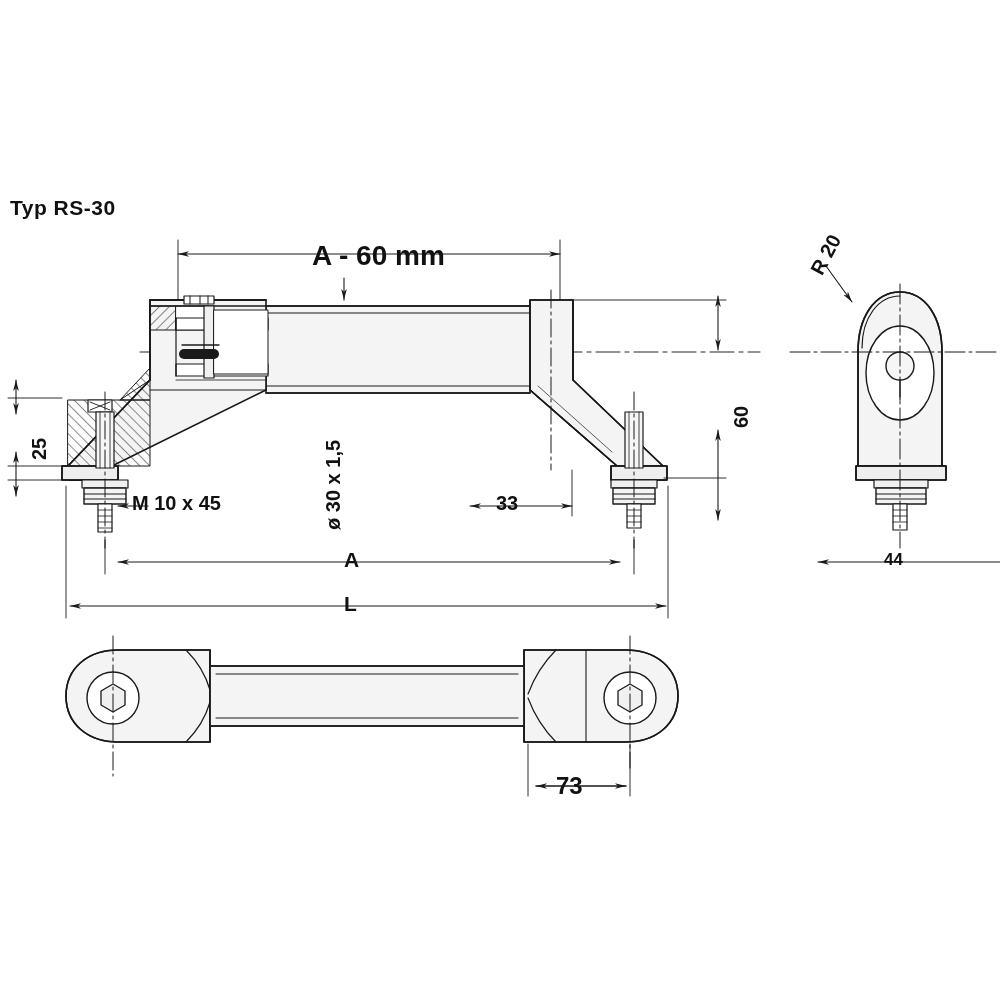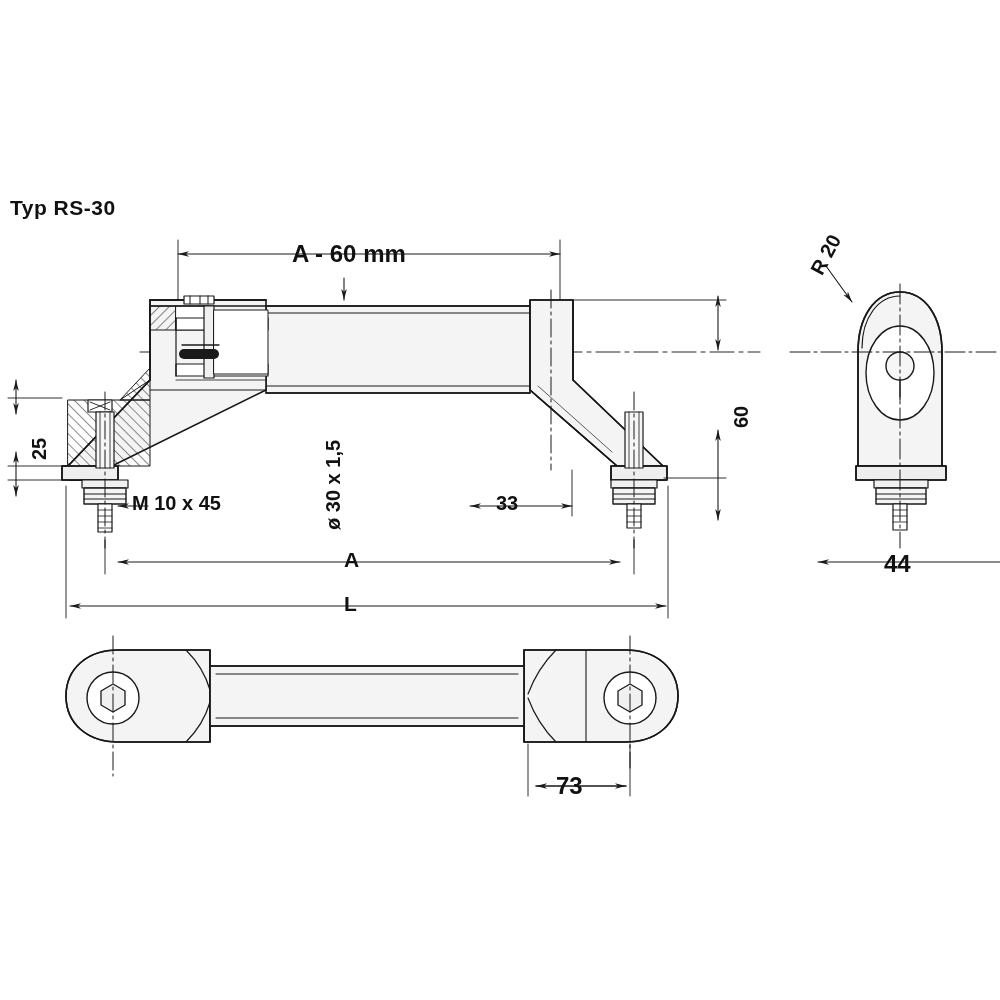--- a/index.html
+++ b/index.html
@@ -249,35 +249,35 @@
 
         <line x1="536" y1="786" x2="626" y2="786" marker-start="url(#arrR)" marker-end="url(#arrL)"></line>
         <line x1="528" y1="744" x2="528" y2="796" stroke-width="0.9"></line>
         <line x1="630" y1="744" x2="630" y2="796" stroke-width="0.9"></line>
       </g>
     </g>
   </svg>
 
   <div class="lbl" style="left:10px;top:196px;font-size:21px;letter-spacing:0.5px;">Typ RS-30</div>
 
-  <div class="lbl" style="left:292px;top:240px;font-size:24px;">A - 60 mm</div>
+  <div class="lbl" style="left:312px;top:240px;font-size:28px;">A - 60 mm</div>
 
   <div class="lbl" style="left:132px;top:492px;font-size:20px;">M 10 x 45</div>
 
   <div class="lbl rot" style="left:322px;top:530px;font-size:20px;transform:rotate(-90deg);">ø 30 x 1,5</div>
 
   <div class="lbl rot" style="left:28px;top:460px;font-size:20px;transform:rotate(-90deg);">25</div>
 
   <div class="lbl" style="left:496px;top:492px;font-size:20px;">33</div>
 
   <div class="lbl rot" style="left:730px;top:428px;font-size:20px;transform:rotate(-90deg);">60</div>
 
   <div class="lbl" style="left:344px;top:548px;font-size:21px;">A</div>
 
   <div class="lbl" style="left:344px;top:592px;font-size:21px;">L</div>
 
-  <div class="lbl" style="left:884px;top:550px;font-size:24px;">44</div>
+  <div class="lbl" style="left:884px;top:550px;font-size:17px;">44</div>
 
   <div class="lbl" style="left:556px;top:772px;font-size:24px;">73</div>
 
   <div class="lbl rot" style="left:806px;top:268px;font-size:20px;transform:rotate(-62deg);">R 20</div>
 
 </div>
 
 </body></html>

